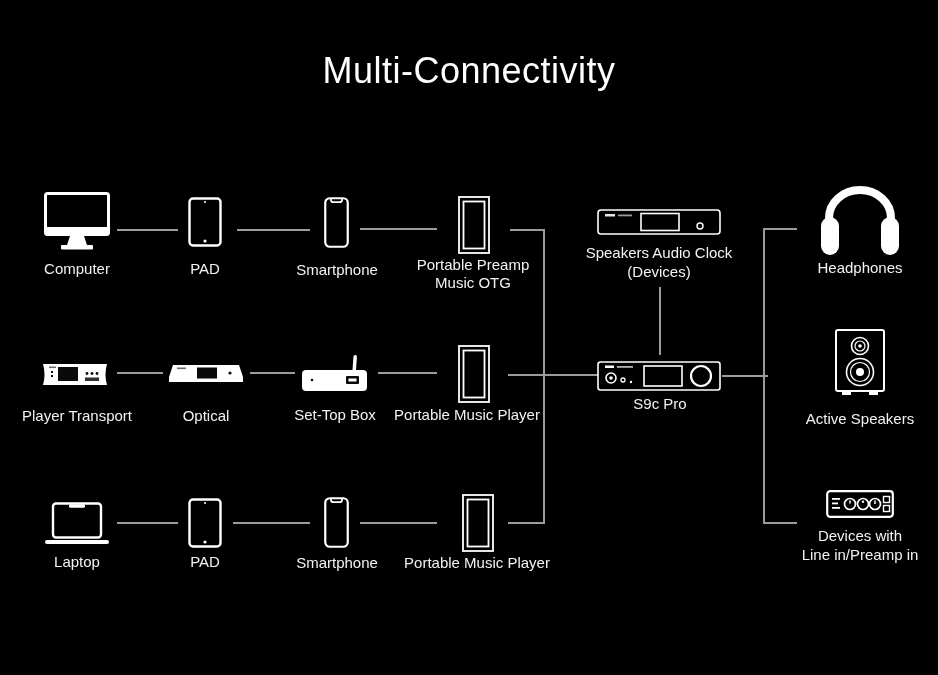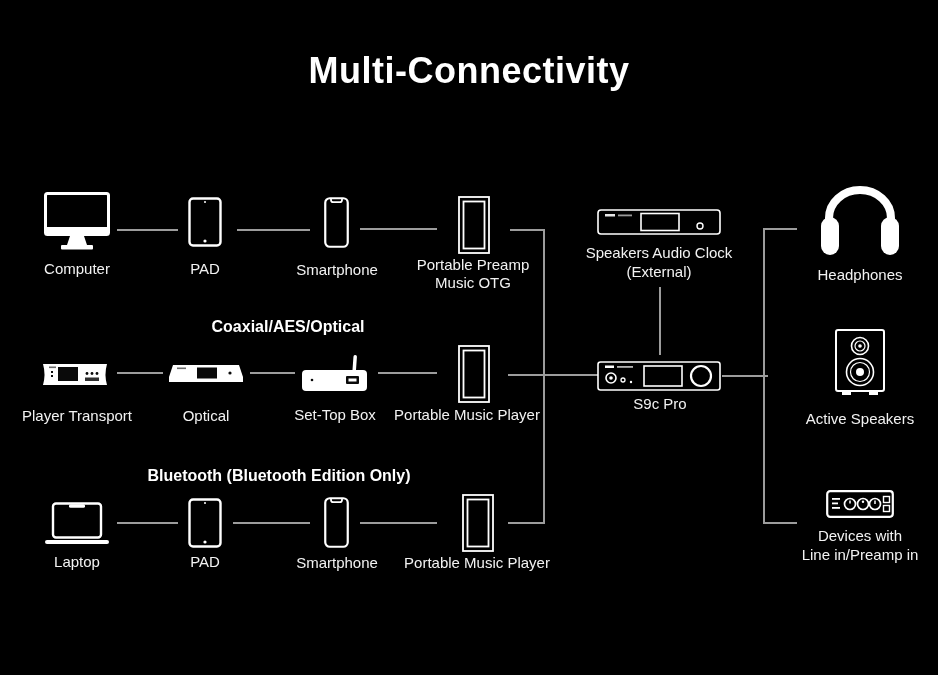--- a/index.html
+++ b/index.html
@@ -2,21 +2,21 @@
 <html><head>
 <meta charset="utf-8">
 <style>
   html,body { margin:0; padding:0; background:#000; }
   .stage {
     position:relative; width:938px; height:675px; background:#000000;
     font-family:"Liberation Sans", sans-serif; overflow:hidden;
   }
   .title {
     position:absolute; left:0; right:0; top:50px; text-align:center;
-    color:#ffffff; font-size:36px; font-weight:bold; letter-spacing:0.5px;
+    color:#ffffff; font-size:36px; font-weight:normal; letter-spacing:0.5px;
   }
   .heading {
     position:absolute; text-align:center; color:#ffffff;
     font-size:16px; font-weight:bold;
   }
   .label {
     position:absolute; text-align:center; color:#f2f2f2;
     font-size:15px; line-height:18px; white-space:nowrap;
   }
   .line { position:absolute; background:#9c9c9c; }
@@ -24,22 +24,20 @@
   .line.v { width:2px; }
   .icon { position:absolute; display:block; }
 </style>
 </head>
 <body>
 
 <div class="stage">
 
   <div class="title">Multi-Connectivity</div>
 
-  <div class="heading" style="left:188px;top:318px;width:200px">Coaxial/AES/Optical</div>
-  <div class="heading" style="left:104px;top:467px;width:350px">Bluetooth (Bluetooth Edition Only)</div>
 
   <div class="line h" style="left:117px;top:229px;width:61px"></div>
   <div class="line h" style="left:237px;top:229px;width:73px"></div>
   <div class="line h" style="left:360px;top:228px;width:77px"></div>
   <div class="line h" style="left:510px;top:229px;width:34px"></div>
   <div class="line h" style="left:117px;top:372px;width:46px"></div>
   <div class="line h" style="left:250px;top:372px;width:45px"></div>
   <div class="line h" style="left:378px;top:372px;width:59px"></div>
   <div class="line h" style="left:508px;top:374px;width:90px"></div>
   <div class="line h" style="left:722px;top:375px;width:46px"></div>
@@ -169,21 +167,21 @@
 
   <div>
     <svg class="icon" style="left:597px;top:209px" width="124" height="26" viewBox="0 0 124 26">
       <rect x="1" y="1" width="122" height="24" rx="3" fill="none" stroke="#fff" stroke-width="1.6"></rect>
       <rect x="44" y="4.5" width="38" height="17" fill="none" stroke="#fff" stroke-width="1.6"></rect>
       <circle cx="103" cy="17" r="3" fill="none" stroke="#fff" stroke-width="1.4"></circle>
       <rect x="8" y="5" width="10" height="2.5" fill="#fff" opacity="0.9"></rect>
       <rect x="21" y="5.5" width="14" height="1.8" fill="#fff" opacity="0.6"></rect>
     </svg>
     <div class="label" style="left:584px;top:244px;width:150px">Speakers Audio Clock</div>
-    <div class="label" style="left:584px;top:263px;width:150px">(External)</div>
+    <div class="label" style="left:584px;top:263px;width:150px">(Devices)</div>
   </div>
 
   <div>
     <svg class="icon" style="left:597px;top:360px" width="124" height="32" viewBox="0 0 124 32">
       <rect x="1" y="2" width="122" height="28" rx="2.5" fill="none" stroke="#fff" stroke-width="1.6"></rect>
       <rect x="47" y="6" width="38" height="20" fill="none" stroke="#fff" stroke-width="1.6"></rect>
       <circle cx="104" cy="16" r="10" fill="none" stroke="#fff" stroke-width="2.2"></circle>
       <circle cx="14" cy="18" r="5" fill="none" stroke="#fff" stroke-width="1.6"></circle>
       <circle cx="14" cy="18" r="1.8" fill="#fff"></circle>
       <circle cx="26" cy="20" r="2" fill="none" stroke="#fff" stroke-width="1.3"></circle>
@@ -193,21 +191,21 @@
     </svg>
     <div class="label" style="left:585px;top:395px;width:150px">S9c Pro</div>
   </div>
 
   <div>
     <svg class="icon" style="left:821px;top:183px" width="78" height="74" viewBox="0 0 78 74">
       <path d="M8,55 L8,35 A31,28 0 0 1 70,35 L70,55" fill="none" stroke="#fff" stroke-width="8"></path>
       <rect x="0" y="34" width="18" height="38" rx="9" fill="#fff"></rect>
       <rect x="60" y="34" width="18" height="38" rx="9" fill="#fff"></rect>
     </svg>
-    <div class="label" style="left:785px;top:266px;width:150px">Headphones</div>
+    <div class="label" style="left:785px;top:259px;width:150px">Headphones</div>
   </div>
 
   <div>
     <svg class="icon" style="left:835px;top:329px" width="50" height="68" viewBox="0 0 50 68">
       <rect x="1" y="1" width="48" height="61" rx="2" fill="none" stroke="#fff" stroke-width="2"></rect>
       <circle cx="25" cy="17" r="8.5" fill="none" stroke="#fff" stroke-width="1.6"></circle>
       <circle cx="25" cy="17" r="5" fill="none" stroke="#fff" stroke-width="1.2"></circle>
       <circle cx="25" cy="17" r="1.8" fill="#fff"></circle>
       <circle cx="25" cy="43" r="13.5" fill="none" stroke="#fff" stroke-width="1.6"></circle>
       <circle cx="25" cy="43" r="9.5" fill="none" stroke="#fff" stroke-width="1.2"></circle>

